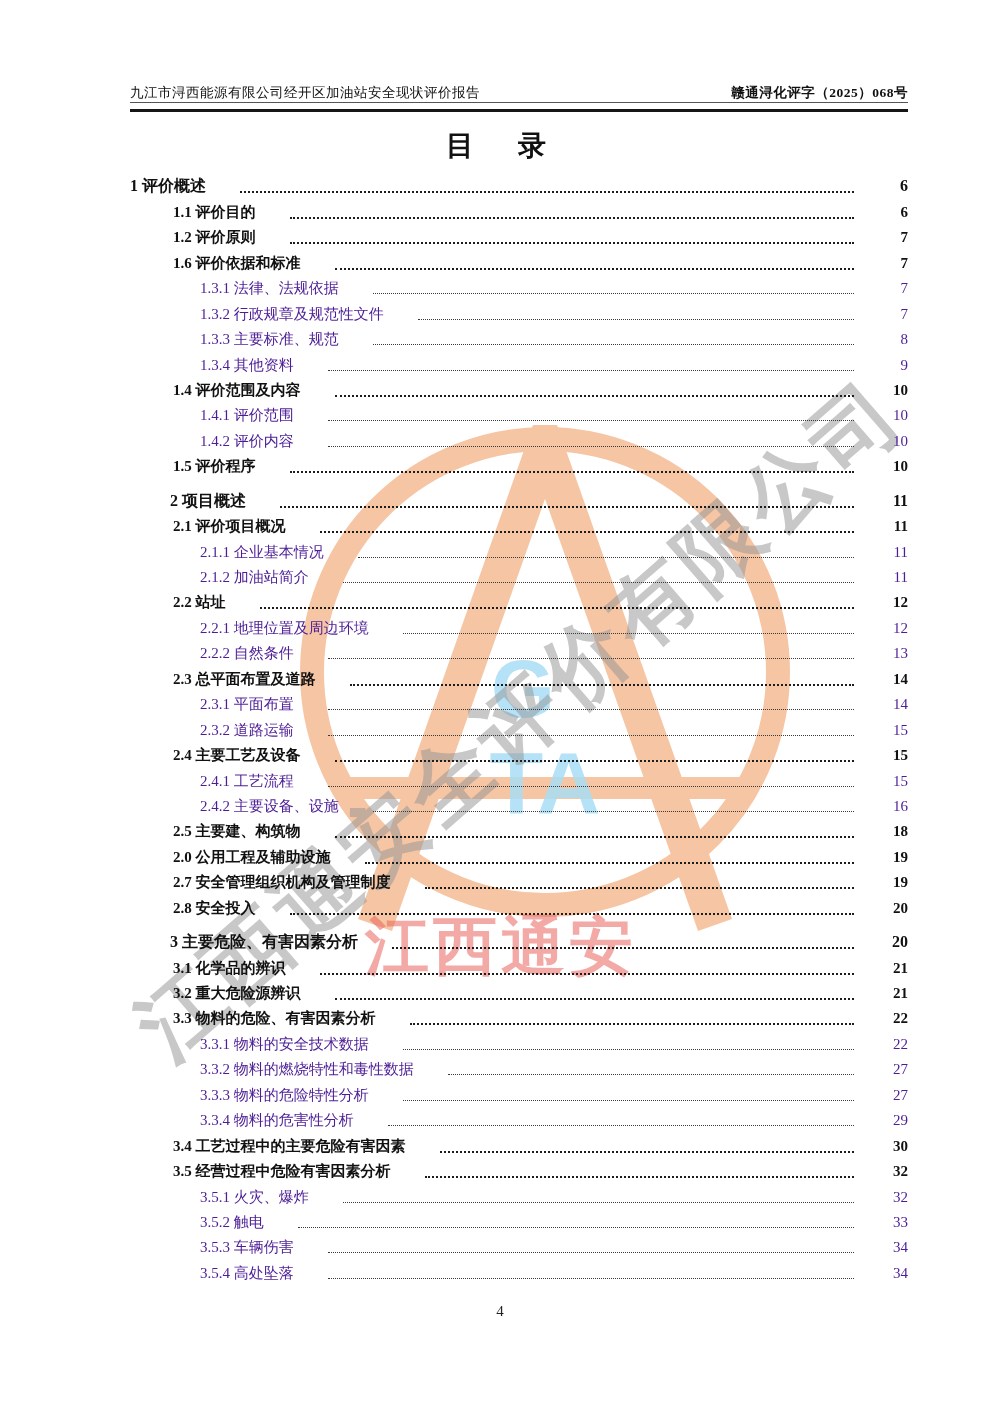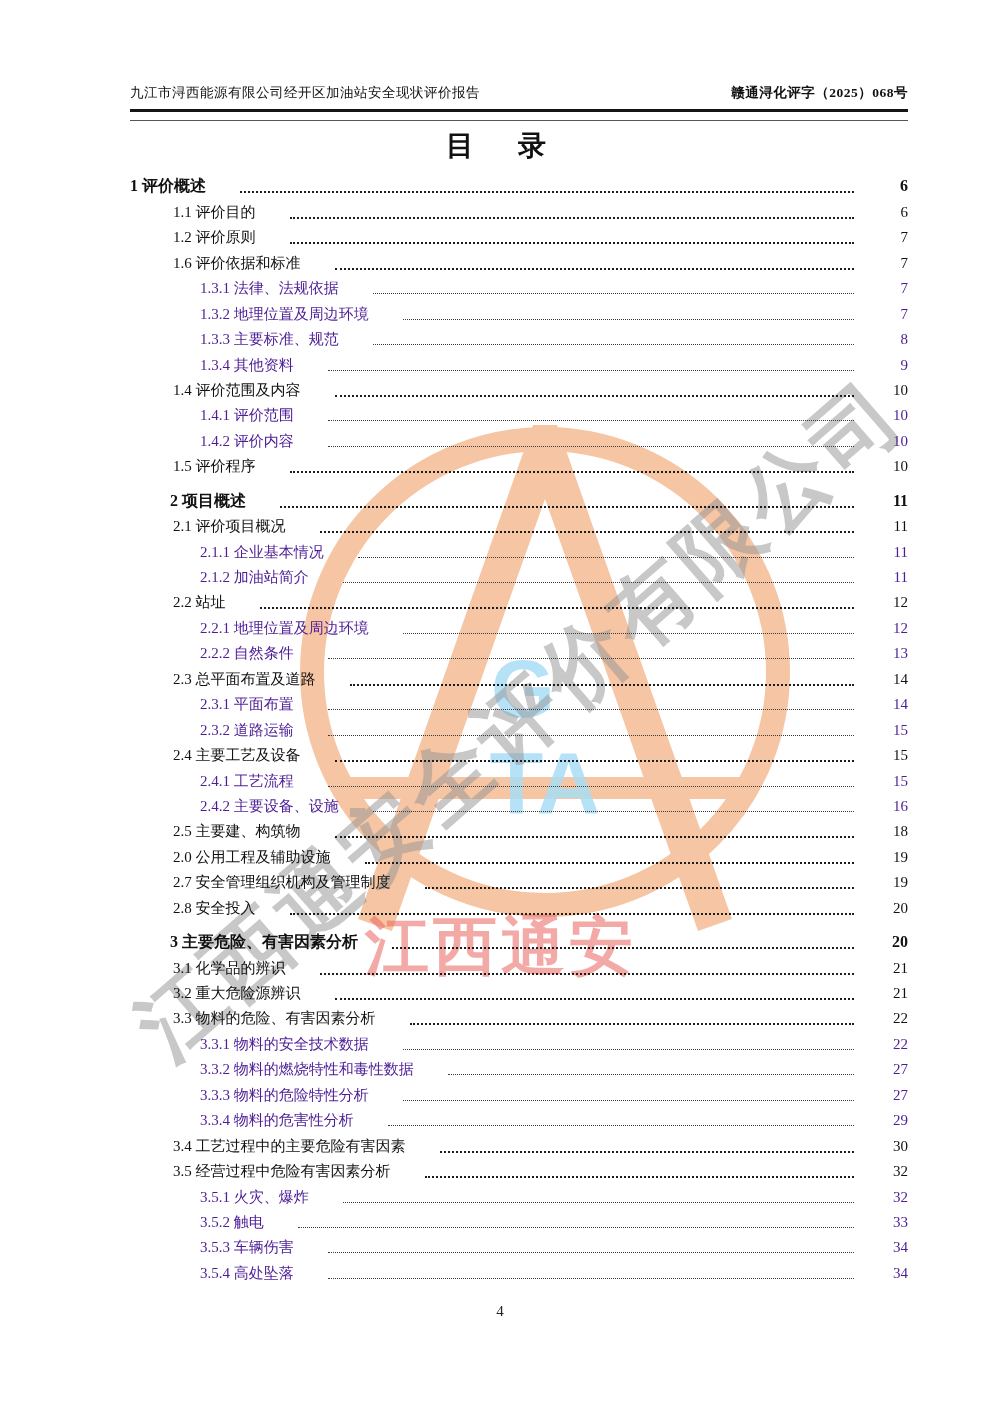--- a/index.html
+++ b/index.html
@@ -9,21 +9,21 @@
     position:relative;
     overflow:hidden;
     font-family:"Liberation Serif","DejaVu Serif",serif;
     color:#111;
   }
   
   .header{
     position:absolute;left:130px;right:92px;top:84px;
     display:flex;justify-content:space-between;align-items:flex-end;
     font-size:13.5px;
-    padding-bottom:18px;
+    padding-bottom:0;
     border-bottom:1.5px solid #555;
   }
   .header .left{font-weight:normal;letter-spacing:0.5px;}
   .header .right{font-weight:bold;letter-spacing:0.5px;text-align:right;}
   .header-rule{
     position:absolute;left:130px;right:92px;top:109px;
     height:3px;background:#151515;
   }
   
   .doc-title{
@@ -65,21 +65,21 @@
   .toc-row .toc-label{white-space:nowrap;line-height:22px;}
   .toc-row .toc-dots{
     flex:1;
     border-bottom:1.6px dotted #3a3a3a;
     margin:0 3px 5px 5px;
   }
   .toc-row .toc-page{
     text-align:right;min-width:22px;line-height:22px;
   }
   .toc-row.level-1{font-size:16px;font-weight:bold;}
-  .toc-row.level-2{font-weight:normal;padding-left:43px;}
+  .toc-row.level-2{font-weight:bold;padding-left:43px;}
   .toc-row.level-1 .toc-dots,
   .toc-row.level-2 .toc-dots{border-bottom:2.6px dotted #1c1c1c;margin-bottom:4px;}
   .toc-row.level-3{padding-left:70px;color:#4c1d95;}
   .toc-row.gap-before{margin-top:9px;margin-left:40px;}
   
   .footer{
     position:absolute;left:0;right:0;top:1303px;
     text-align:center;font-size:15px;color:#222;
     z-index:1;
   }
@@ -131,21 +131,21 @@
     <span class="toc-label">1.6 评价依据和标准</span>
     <span class="toc-dots"></span>
     <span class="toc-page">7</span>
   </div>
     <div class="toc-row level-3">
     <span class="toc-label">1.3.1 法律、法规依据</span>
     <span class="toc-dots"></span>
     <span class="toc-page">7</span>
   </div>
     <div class="toc-row level-3">
-    <span class="toc-label">1.3.2 地理位置及周边环境</span>
+    <span class="toc-label">1.3.2 行政规章及规范性文件</span>
     <span class="toc-dots"></span>
     <span class="toc-page">7</span>
   </div>
     <div class="toc-row level-3">
     <span class="toc-label">1.3.3 主要标准、规范</span>
     <span class="toc-dots"></span>
     <span class="toc-page">8</span>
   </div>
     <div class="toc-row level-3">
     <span class="toc-label">1.3.4 其他资料</span>

